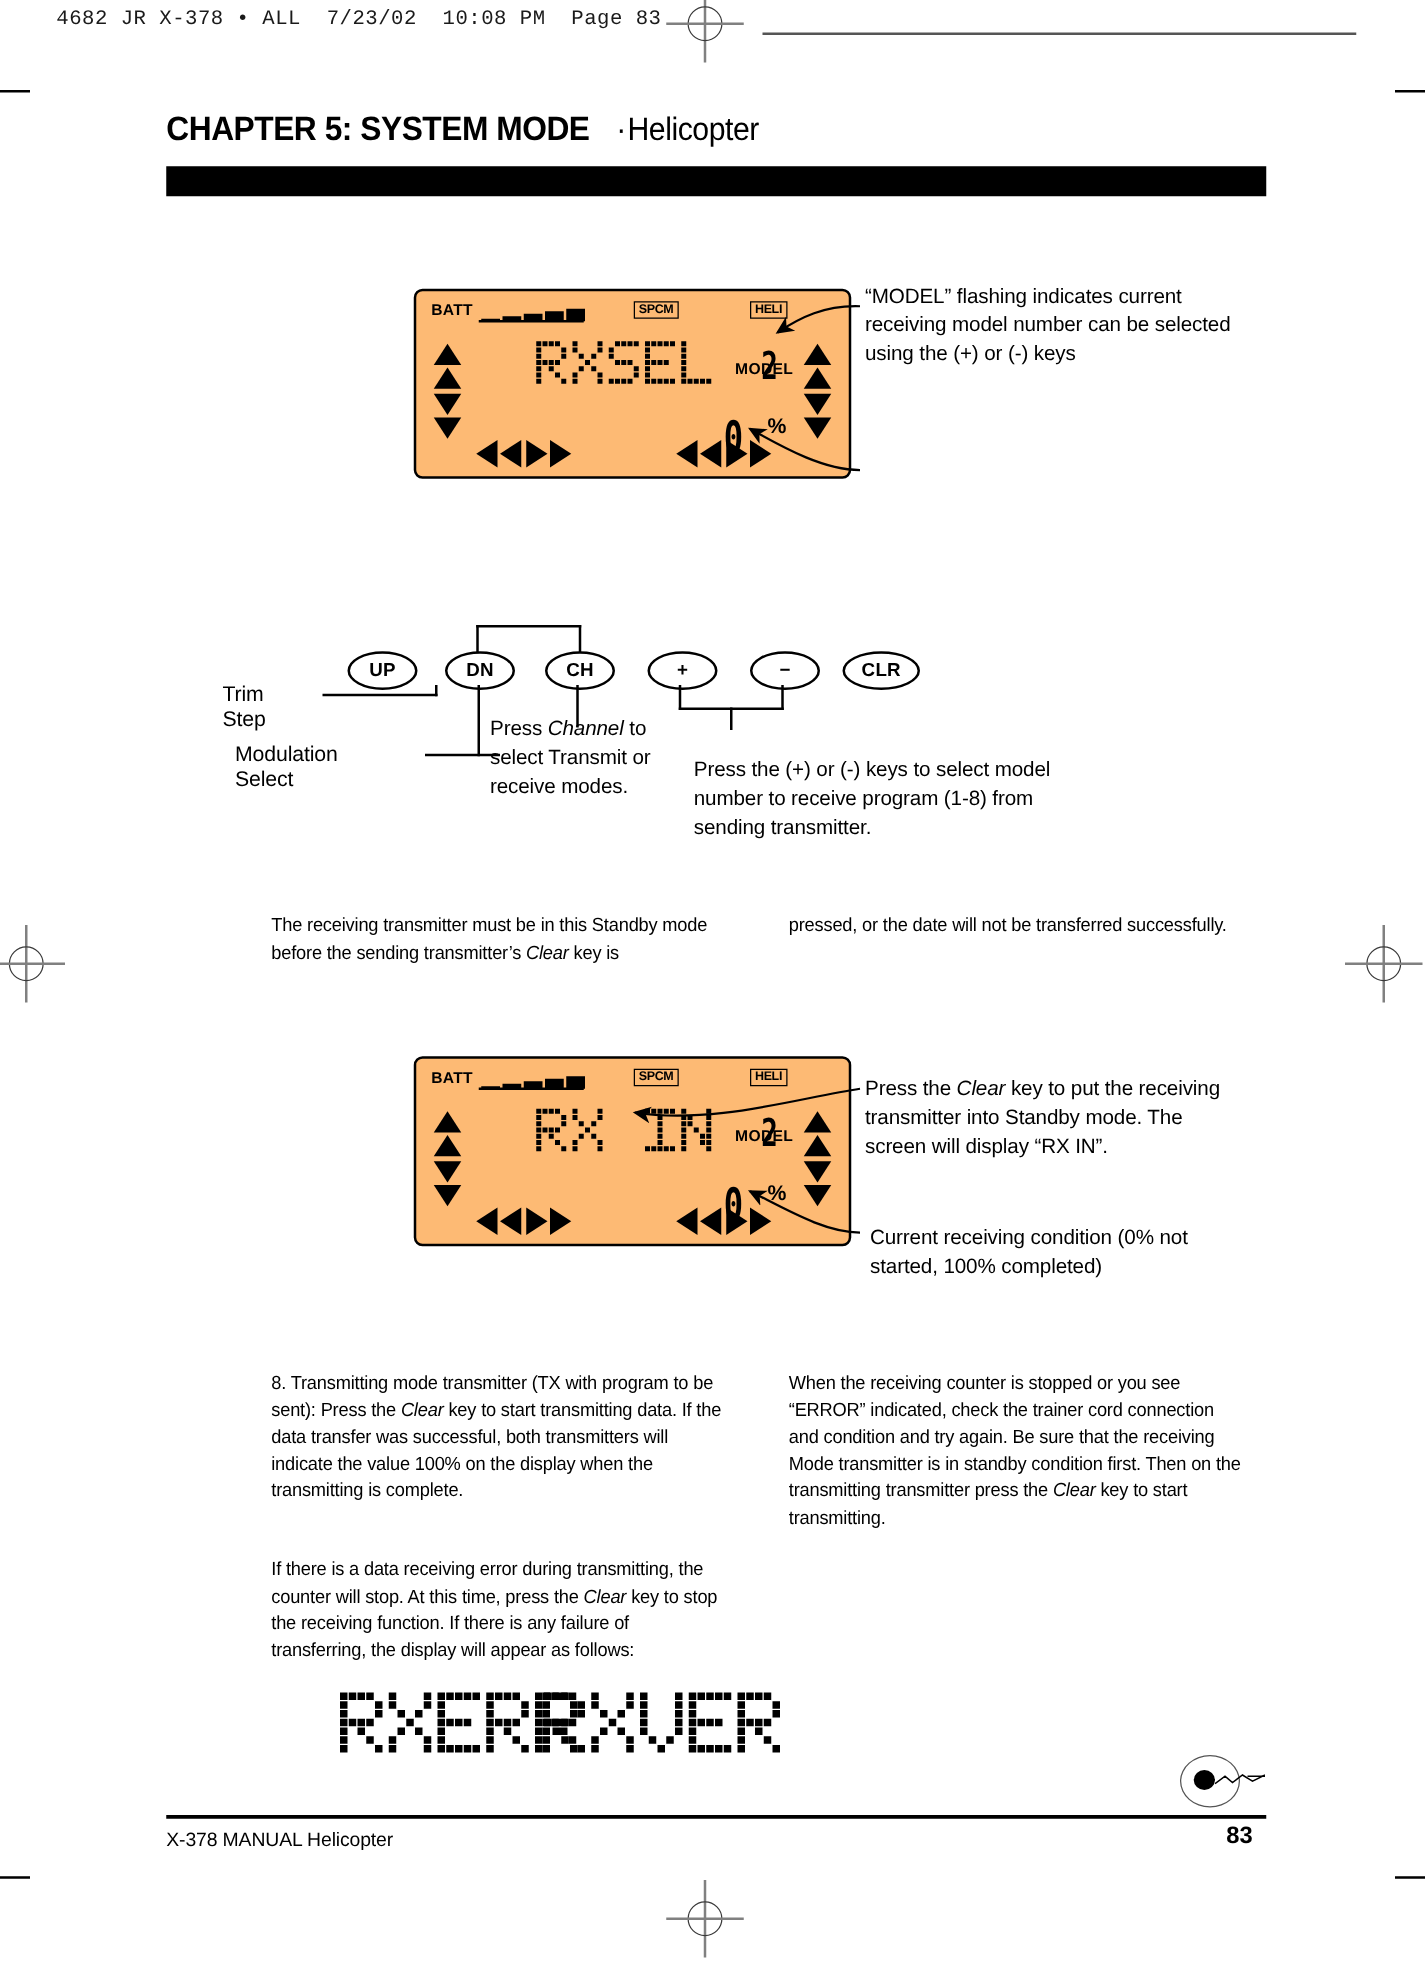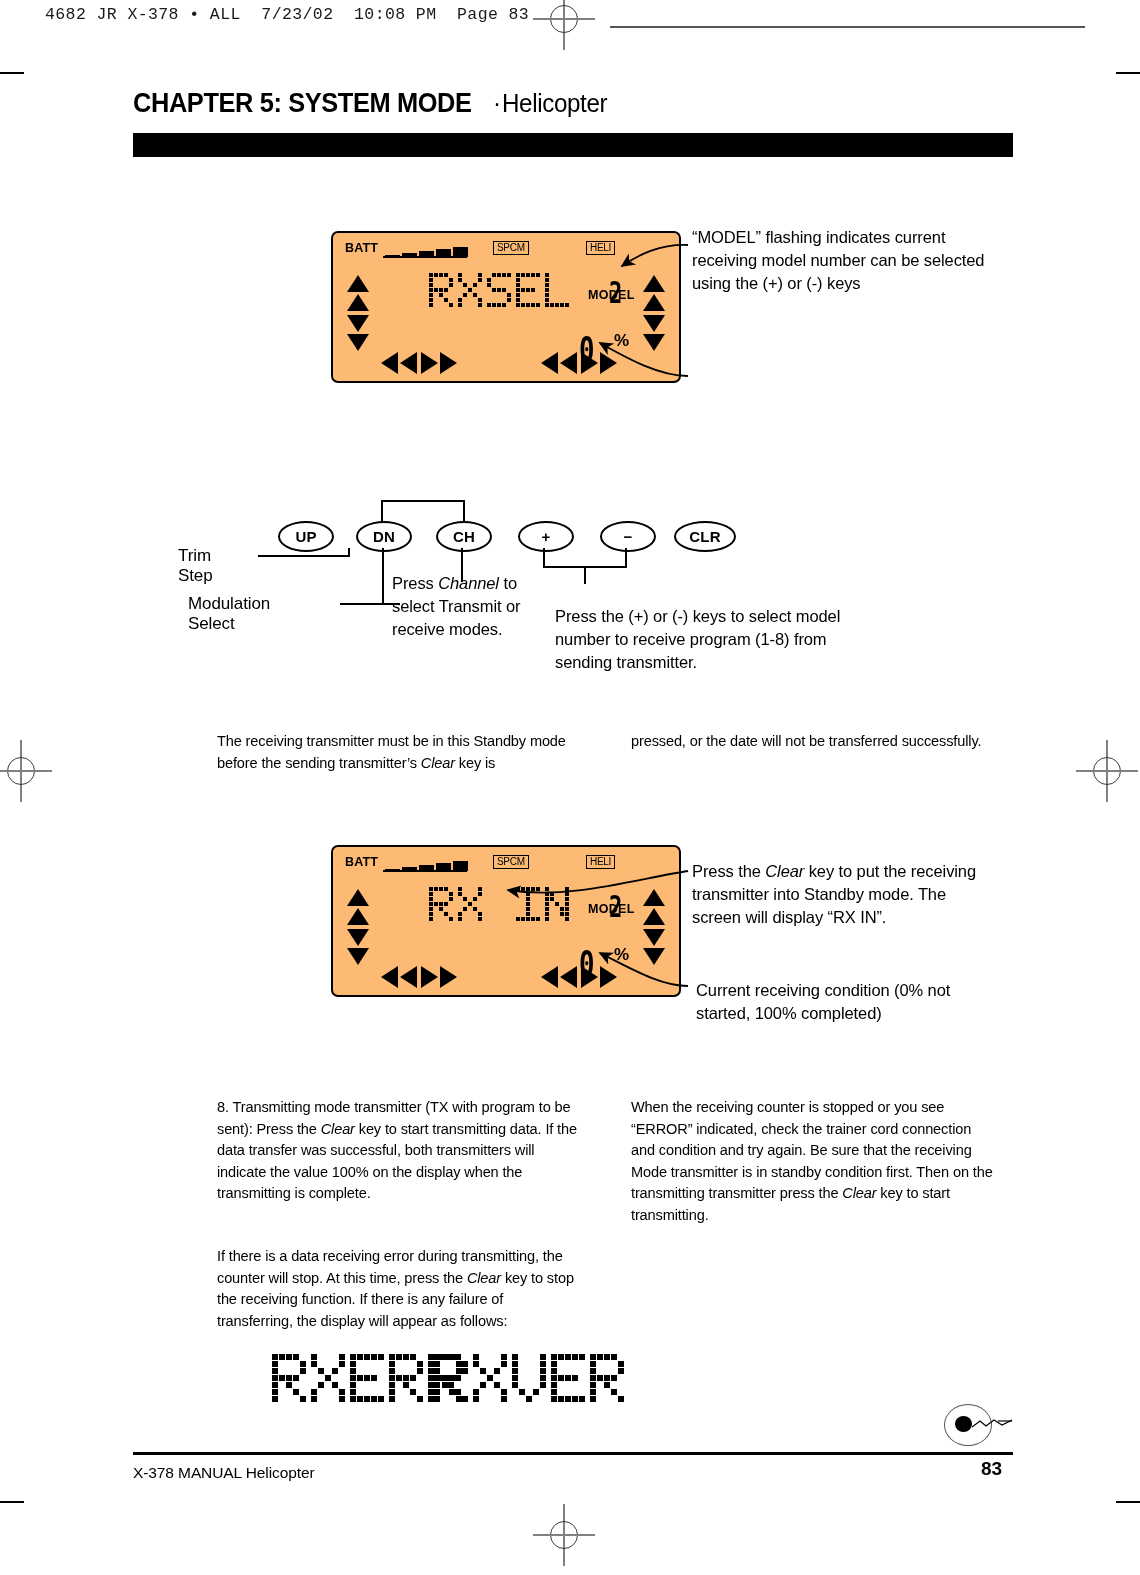--- a/index.html
+++ b/index.html
@@ -141,24 +141,25 @@
     position: absolute;
     left: 50px; top: 23px;
     width: 84px; height: 1.5px;
     background: #000;
   }
 
   .badge {
     position: absolute;
     border: 1.6px solid #000;
     font-size: 10px;
-    font-weight: normal;
+    font-weight: bold;
     padding: 0px 3px 1px 3px;
     line-height: 11px;
     letter-spacing: -0.3px;
+    margin-left: 14px;
   }
   .badge-spcm { left: 160px; top: 8px; }
   .badge-heli { left: 253px; top: 8px; }
 
   .lcd-model {
     position: absolute;
     left: 255px; top: 27px;
     font-size: 12.5px;
     font-weight: bold;
     letter-spacing: 0.3px;

